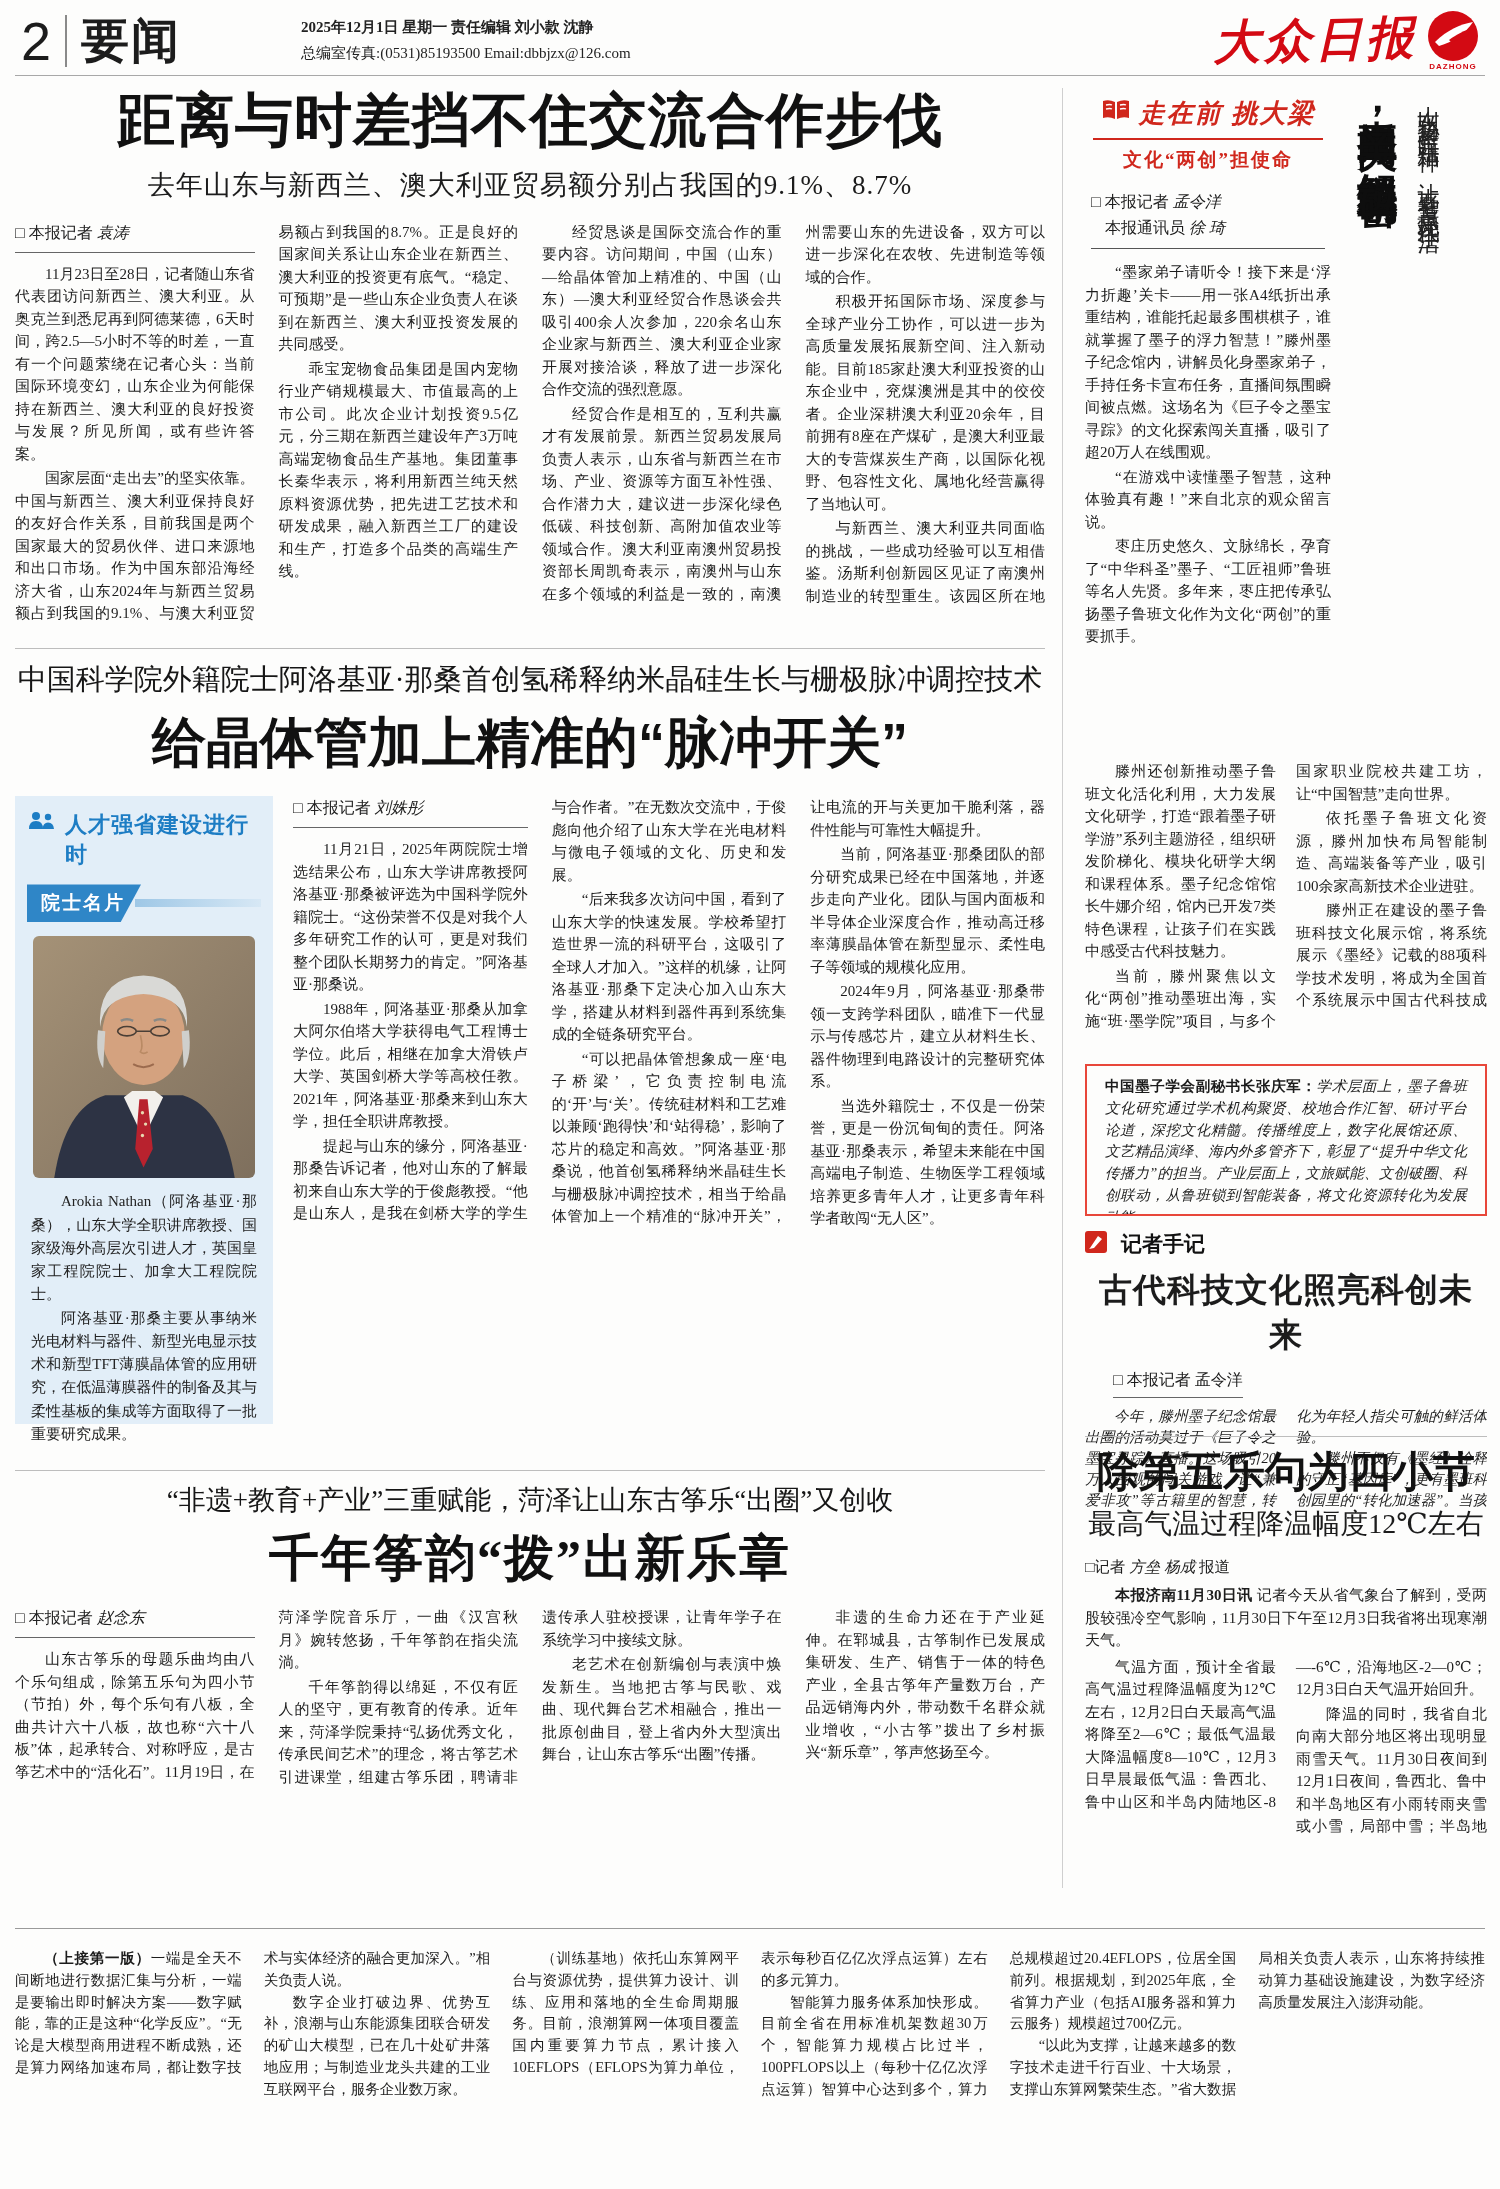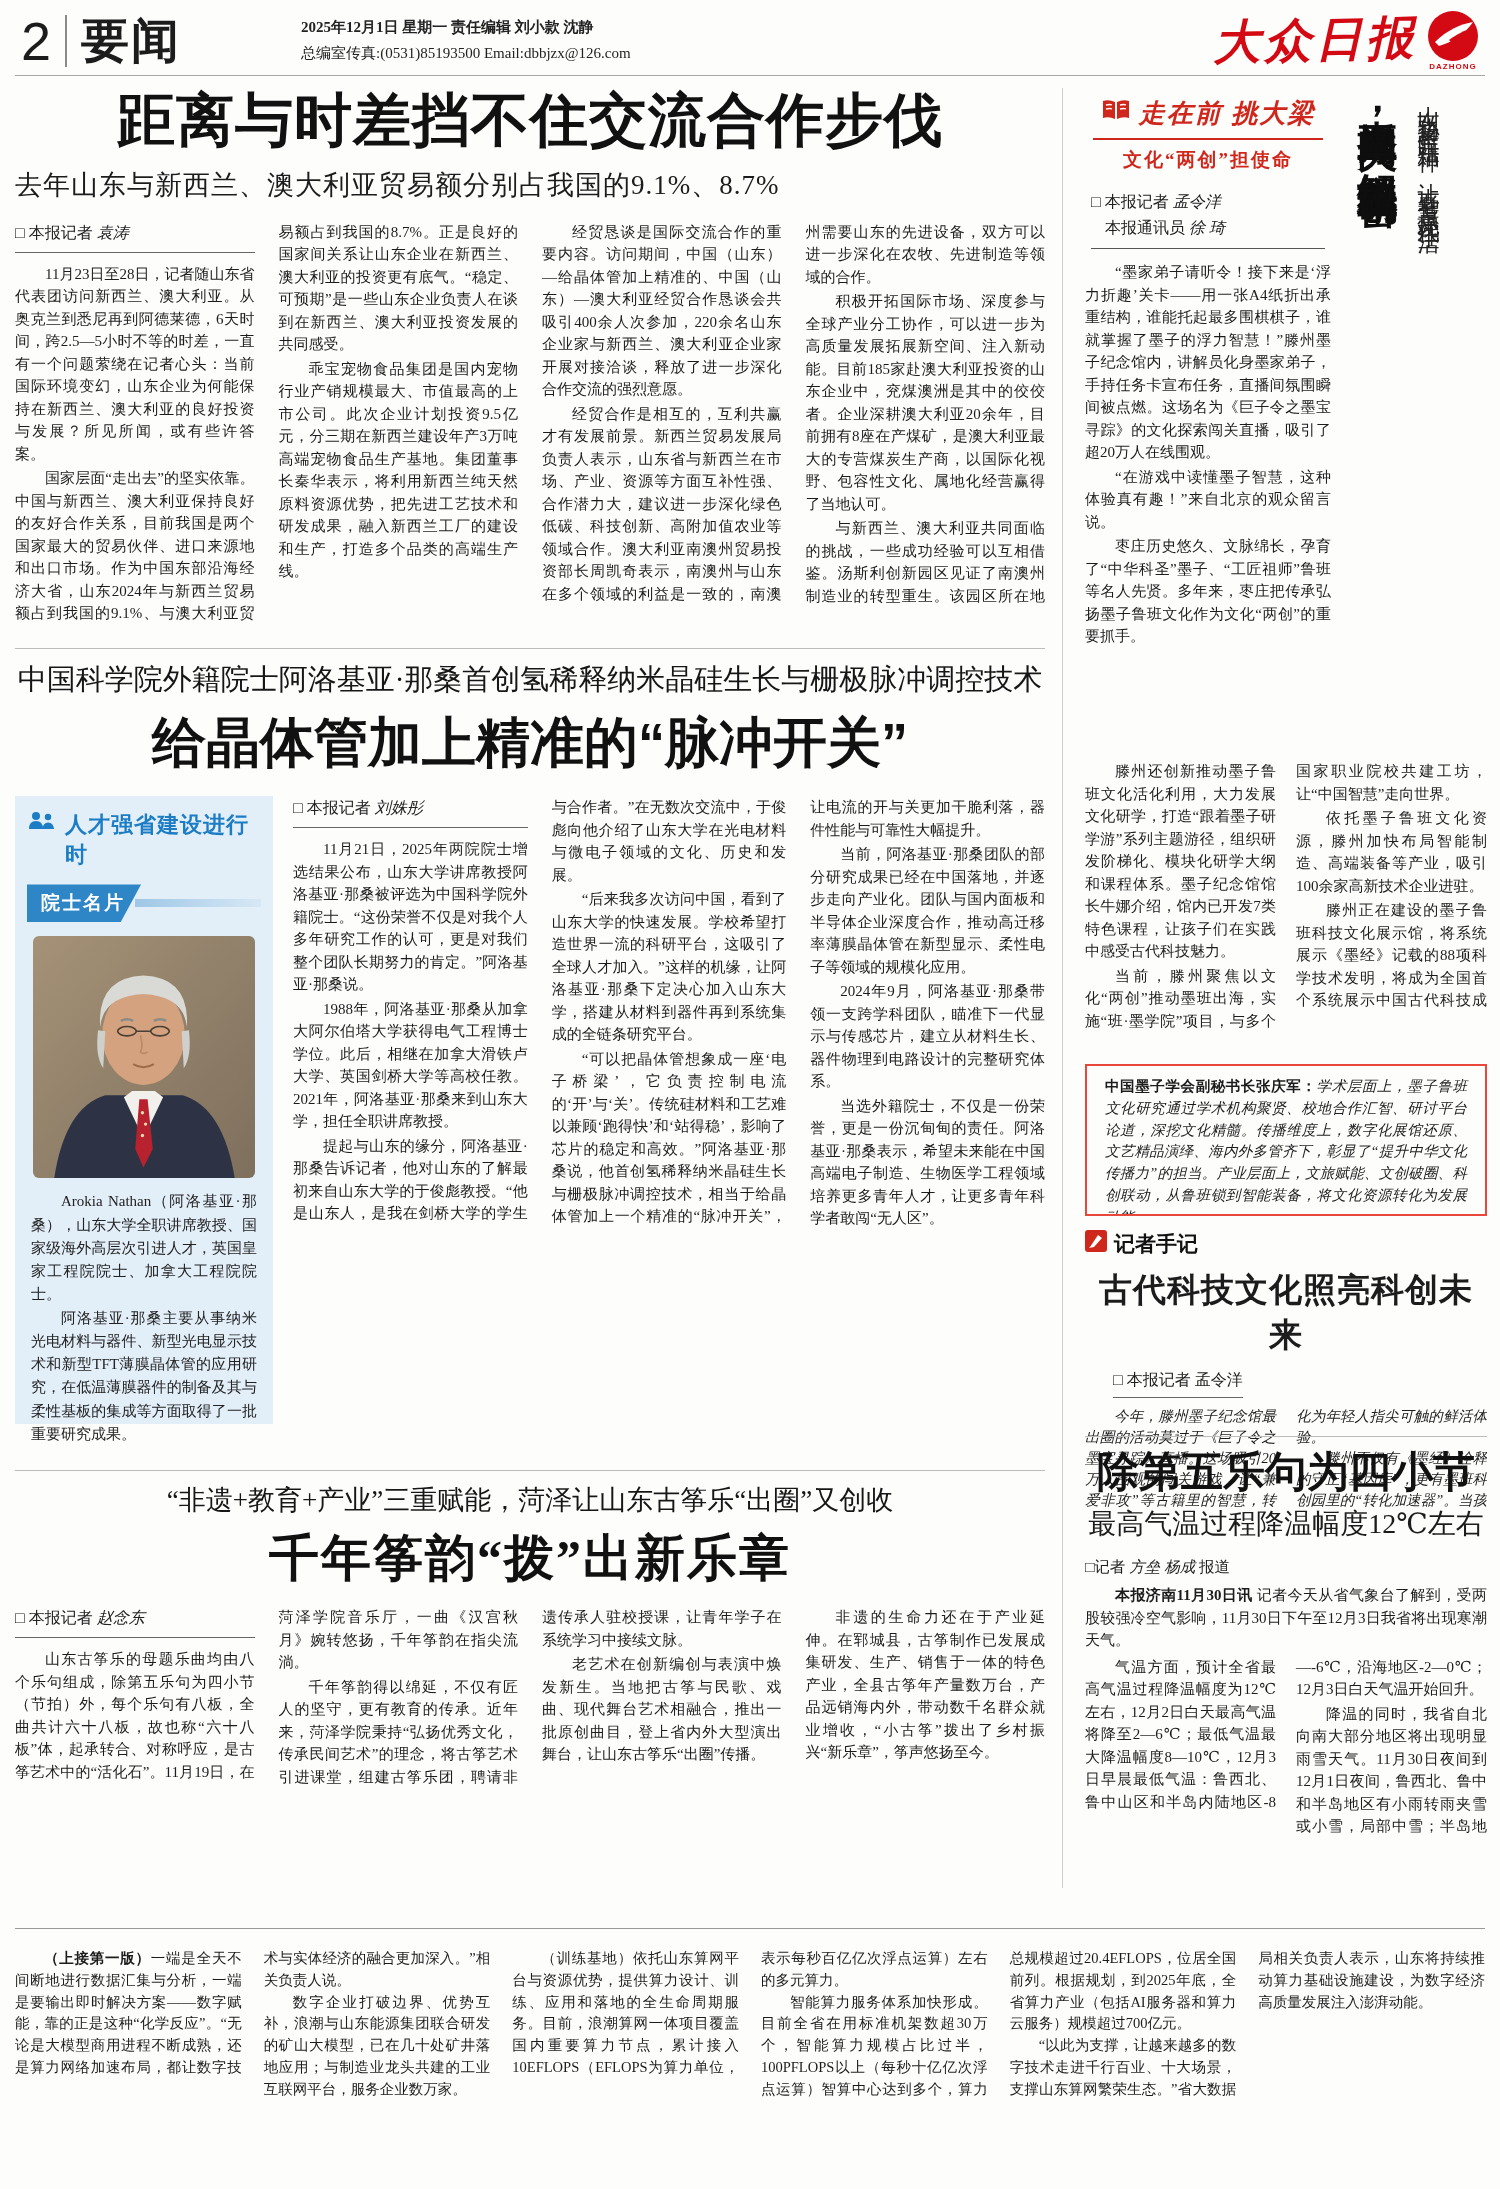--- a/index.html
+++ b/index.html
@@ -27,42 +27,42 @@
   .kicker{text-align:center;color:#161616}
   .byline{font-size:16px;color:#222;padding-bottom:7px;border-bottom:1px solid #666;margin-bottom:10px}
   .byline .name{font-style:italic}
   .cols{column-gap:24px;overflow:hidden}
   .body-text{font-size:15px;line-height:1.5}
   .body-text p{margin-bottom:2px}
 
   
   .art1{left:15px;top:88px;width:1030px}
   .art1 .h-main{font-size:58px;letter-spacing:1px}
-  .art1 .subhead{font-size:27px;text-align:left;margin-top:14px;letter-spacing:1px}
+  .art1 .subhead{font-size:27px;text-align:center;margin-top:14px;letter-spacing:1px}
   .art1 .cols{margin-top:18px;column-count:4;height:404px}
 
   
   .mozi{left:1085px;top:88px;width:402px}
   .mozi-toprow{display:flex;height:662px}
   .mozi-left{width:246px;display:flex;flex-direction:column}
   .badge{text-align:center;padding-top:8px}
   .badge-line1{display:flex;align-items:center;justify-content:center;gap:8px;color:#d0271c;font-size:26px;font-weight:900;font-style:italic;letter-spacing:2px}
   .badge-rule{height:2px;background:#d0271c;margin:7px 8px}
   .badge-sub{color:#d0271c;font-size:19px;font-weight:700;letter-spacing:2px;margin-top:2px}
   .mozi-byline{margin:16px 6px 12px 6px;font-size:16px;line-height:1.6;border-bottom:1px solid #555;padding-bottom:8px}
   .mozi-byline .name{font-style:italic}
   .mozi-narrow{flex:1;overflow:hidden}
   .vert-title{writing-mode:vertical-rl;font-family:"Liberation Sans",sans-serif;font-weight:900;font-size:40px;line-height:1.05;letter-spacing:2px;margin-left:26px;height:660px;color:#0e0e0e}
   .vert-deck{writing-mode:vertical-rl;font-size:22px;letter-spacing:5px;line-height:1.2;margin-left:16px;height:660px;color:#222;font-family:"Liberation Sans",sans-serif;font-weight:400}
   .mozi-wide{margin-top:10px;column-count:2;column-gap:20px;height:292px;overflow:hidden}
   .expert-box{margin-top:12px;border:2px solid #e8473a;padding:10px 18px;font-size:14.5px;line-height:1.5;height:152px;overflow:hidden}
   .expert-box .lead{font-weight:700}
   .expert-box .etext{font-style:italic}
   .note{margin-top:14px}
-  .note-label{display:flex;align-items:flex-start;gap:7px;font-family:"Liberation Sans",sans-serif;font-size:21px;font-weight:900;color:#111}
+  .note-label{display:flex;align-items:center;gap:14px;font-family:"Liberation Sans",sans-serif;font-size:21px;font-weight:900;color:#111}
   .note-h{font-family:"Liberation Sans",sans-serif;font-size:33px;font-weight:900;text-align:center;margin-top:10px;letter-spacing:1px}
   .note-byline{margin:12px 0 8px 28px;font-size:16px;border-bottom:1px solid #666;display:inline-block;padding-bottom:6px}
   .note-cols{column-count:2;column-gap:20px;height:118px;overflow:hidden;font-size:14.5px;line-height:1.45;font-style:italic}
 
   
   .trans{left:15px;top:660px;width:1030px}
   .trans .kicker{font-size:29px}
   .trans .h-main{font-size:54px;margin-top:12px}
   .trans-row{display:flex;margin-top:24px;gap:20px}
   .talent-panel{width:258px;background:#e2eef8;padding:14px 12px;height:628px}

